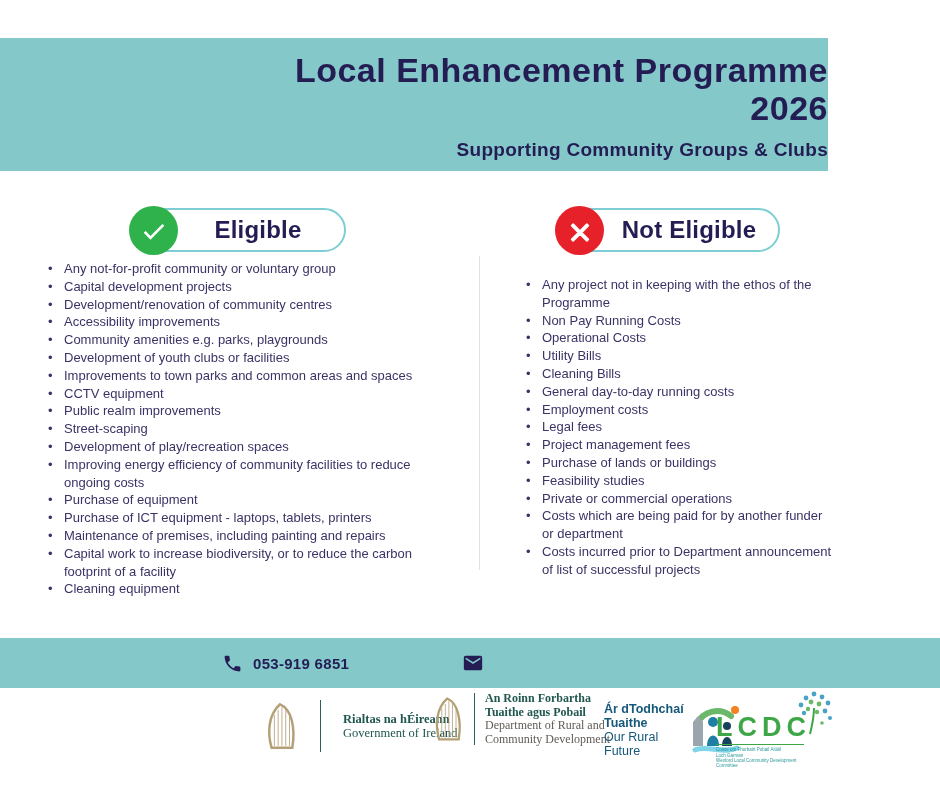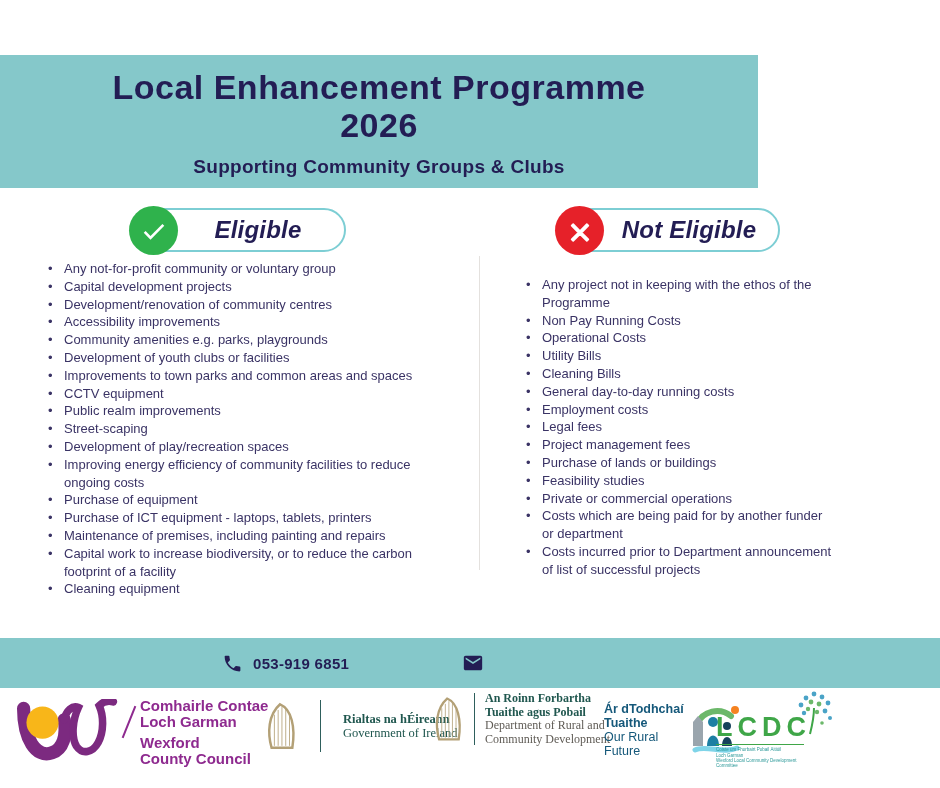--- a/index.html
+++ b/index.html
@@ -6,27 +6,27 @@
     --teal:#85c8ca; --navy:#231d54; --list:#3a3365; --pillBorder:#7dced4;
     --green:#2fb24c; --red:#e62129; --purple:#8e2a8f; --yellow:#f8b619;
     --harp:#b3a076; --govText:#20574f; --deptText:#5f5b55; --orfBlue:#15587a;
     --lcdcGreen:#3fa648; --divider:#e4e1de;
   }
   *{margin:0;padding:0;box-sizing:border-box;}
   body{font-family:"Liberation Sans", sans-serif; background:#ffffff;}
   .poster{position:relative;width:940px;height:788px;background:#ffffff;overflow:hidden;}
 
   
-  .header{position:absolute;left:0;top:55px;width:758px;height:133px;background:var(--teal);text-align:center;}
+  .header{position:absolute;left:0;top:38px;width:828px;height:133px;background:var(--teal);text-align:right;}
   .title{margin-top:13px;font-size:34px;line-height:38px;font-weight:800;color:var(--navy);letter-spacing:.5px;}
   .subtitle{margin-top:12px;font-size:19px;font-weight:700;color:var(--navy);letter-spacing:.3px;}
 
   
   .pill{position:absolute;height:44px;background:#fff;border:2px solid var(--pillBorder);
-        border-radius:24px;display:flex;align-items:center;justify-content:center;font-style:italic;}
+        border-radius:24px;display:flex;align-items:center;justify-content:center;}
   .pill .badge-circle{position:absolute;left:-3px;top:-4px;width:49px;height:49px;border-radius:50%;
         display:flex;align-items:center;justify-content:center;}
   .pill .badge-circle.green{background:var(--green);}
   .pill .badge-circle.red{background:var(--red);}
   .pill-label{font-size:24px;font-weight:800;color:var(--navy);letter-spacing:.2px;}
   .pill-eligible{left:130px;top:208px;width:216px;padding-left:40px;}
   .pill-not-eligible{left:556px;top:208px;width:224px;padding-left:42px;}
 
   
   .bullet-list{list-style:none;font-size:13px;line-height:17.8px;color:var(--list);}
@@ -159,38 +159,20 @@
       <span>
         <svg class="icon-svg" width="22" height="22" viewBox="0 0 24 24">
           <path d="M20 4H4c-1.1 0-2 .9-2 2v12c0 1.1.9 2 2 2h16c1.1 0 2-.9 2-2V6c0-1.1-.9-2-2-2zm0 4-8 5-8-5V6l8 5 8-5v2z" fill="#231d54"></path>
         </svg>
       </span>
     </div>
   </div>
 
   <div class="logo-strip">
 
-    <div class="logo logo-wexford">
-      <span>
-        <svg class="icon-svg" width="108" height="68" viewBox="0 0 110 72">
-          <path d="M8 10 C8 42 21 63 38 57 C50 53 54 38 51 22" fill="none" stroke="#7c2a80" stroke-width="14" stroke-linecap="round"></path>
-          <path d="M51 22 C53 12 60 6 66 9 C60 22 58 40 64 50 C70 59 81 57 87 46 C93 35 93 18 88 7 C92 3 97 1 103 3" fill="none" stroke="#7c2a80" stroke-width="8" stroke-linecap="round"></path>
-          <circle cx="28" cy="25" r="17" fill="#f8b619"></circle>
-        </svg>
-      </span>
-      <span class="wexford-slash"></span>
-      <span class="wexford-text">
-        <span class="grp" style="display:block">
-          <span style="display:block">Comhairle Contae</span>
-          <span style="display:block">Loch Garman</span>
-        </span>
-        <span style="display:block">Wexford</span>
-        <span style="display:block">County Council</span>
-      </span>
-    </div>
 
     <div class="logo logo-gov">
       <span>
         <svg class="icon-svg" width="34" height="50" viewBox="0 0 36 52">
           <path d="M8 49 C3.5 33 4.5 14 17 3 C29 8 33.5 27 30 49 Z" fill="none" stroke="#b3a076" stroke-width="2.6"></path>
           <g stroke="#b3a076" stroke-width="0.9">
             <line x1="11" y1="14" x2="11" y2="47"></line>
               <line x1="15" y1="9" x2="15" y2="47"></line>
             <line x1="19" y1="6" x2="19" y2="47"></line>
               <line x1="23" y1="8" x2="23" y2="47"></line>

